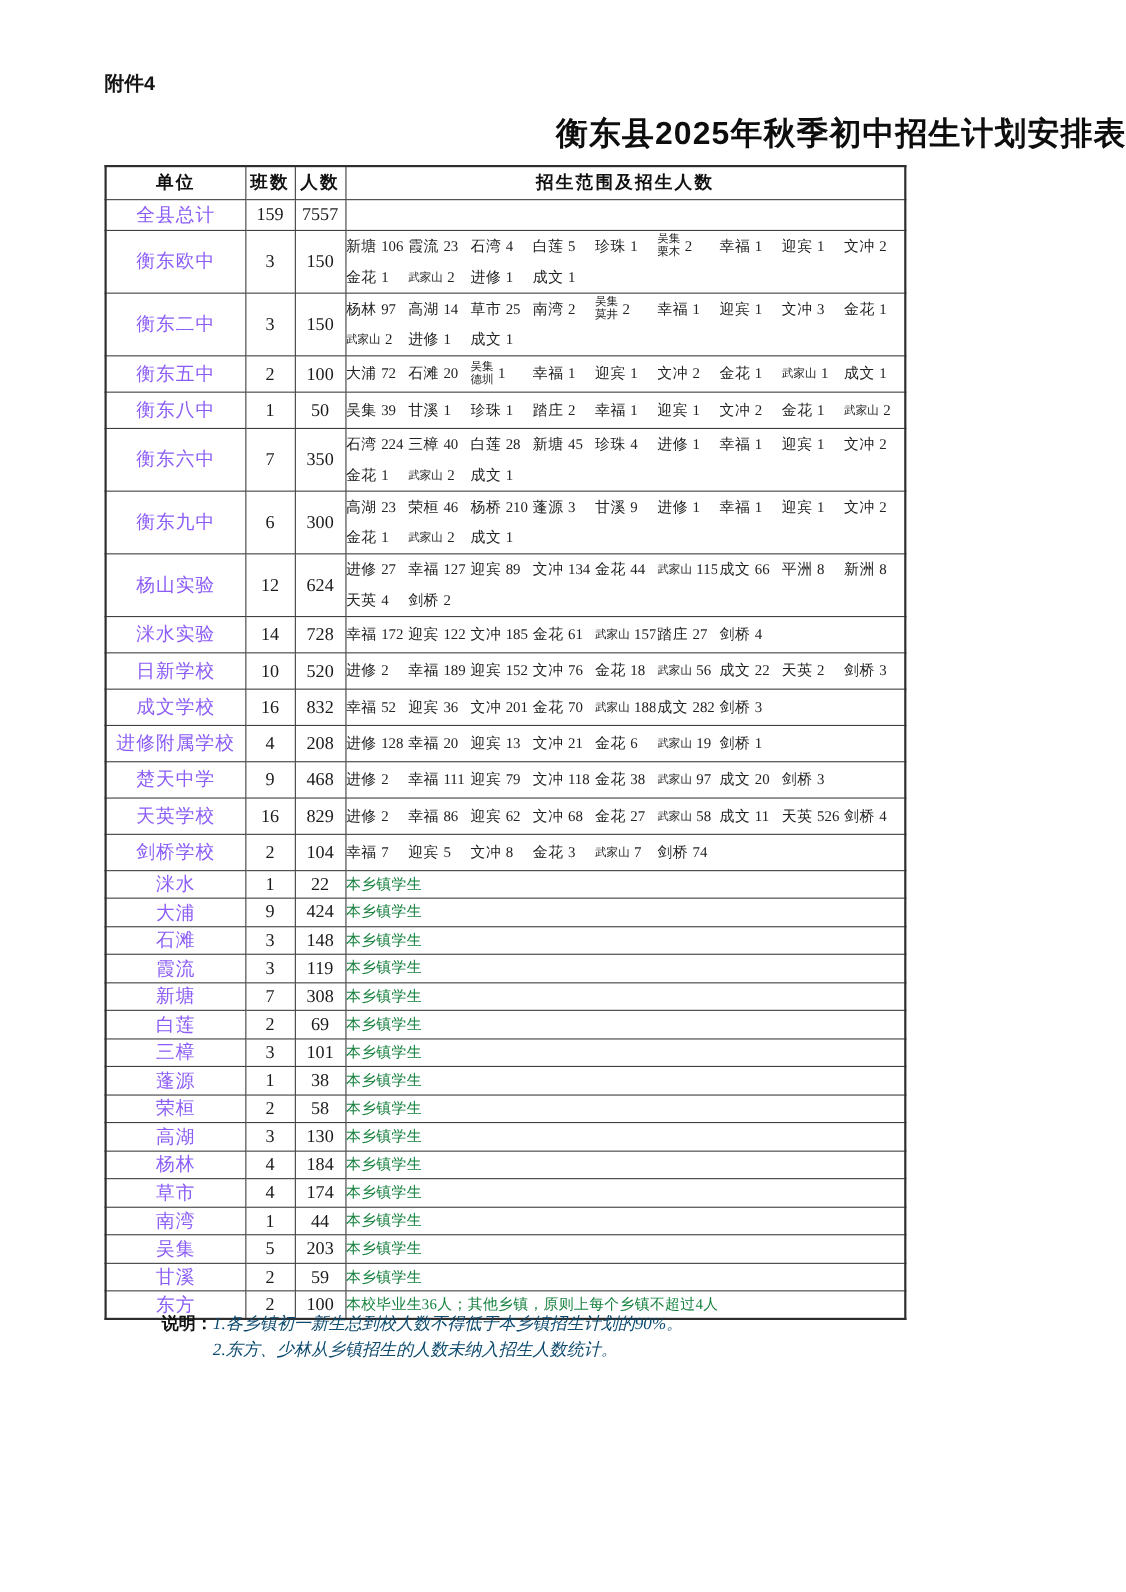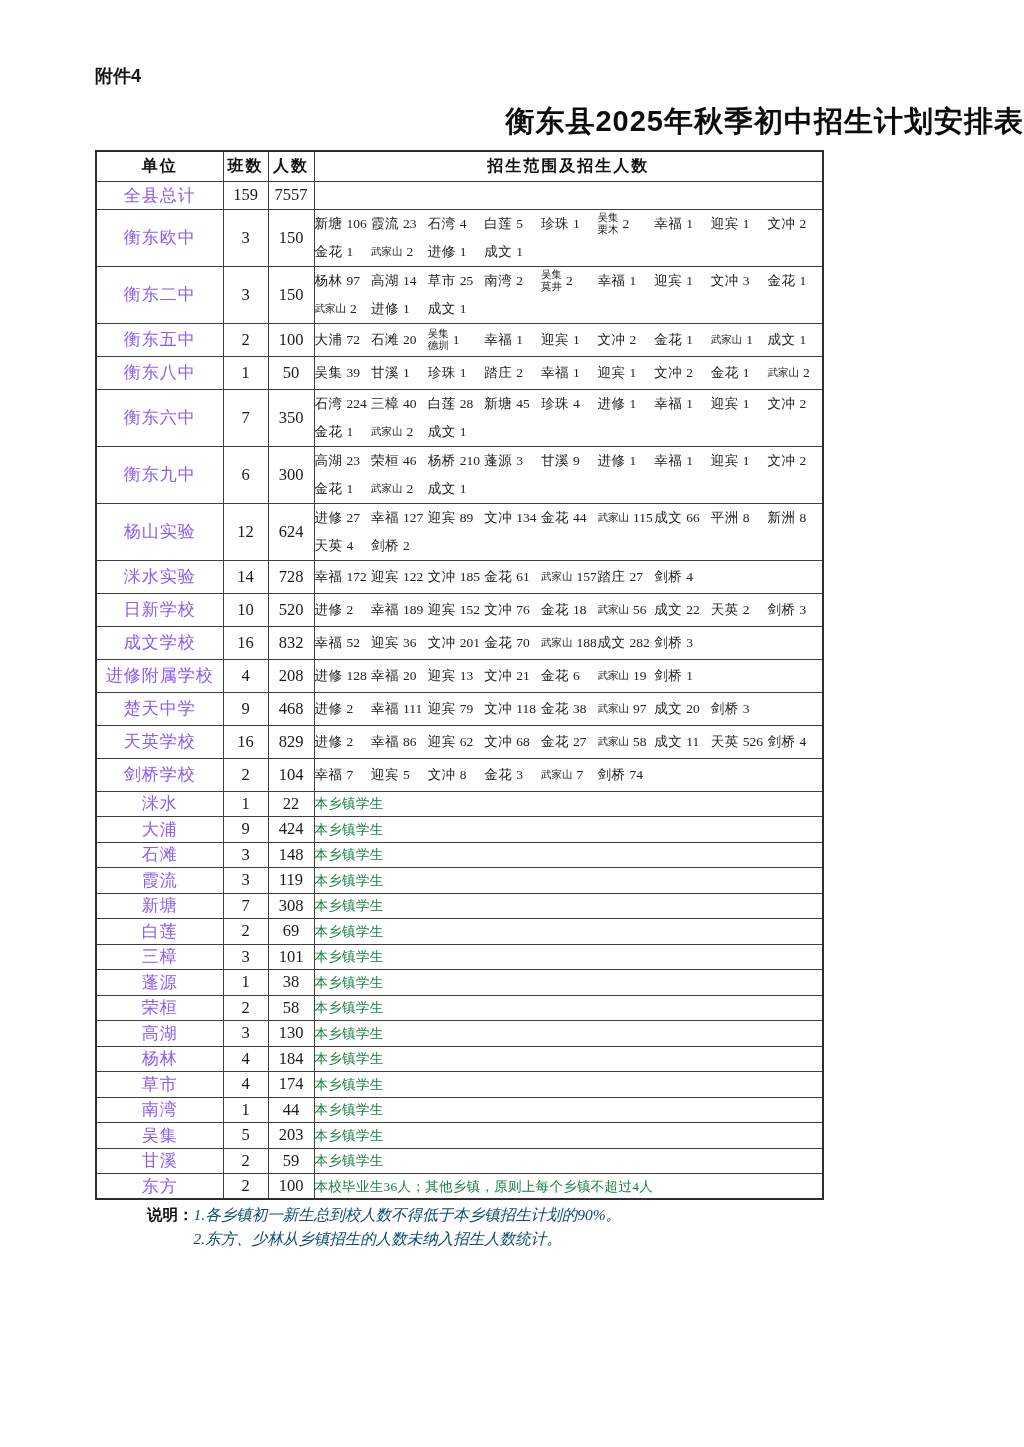--- a/index.html
+++ b/index.html
@@ -100,21 +100,20 @@
   tr.township td { height: 25.5px; }
   .range-text { font-size: 13.5px; color: #15803d; letter-spacing: 0.3px; }
   .notes {
     position: absolute;
     left: 147px;
     top: 1192px;
     display: flex;
     align-items: flex-start;
     font-size: 15.5px;
     line-height: 1.55;
-    margin-top: 11px;
   }
   .notes-label {
     font-family: "Liberation Sans", "DejaVu Sans", sans-serif;
     font-weight: 700;
     color: #111;
     flex: 0 0 auto;
   }
   .note-line { color: #0c4a6e; font-style: italic; }
   .page-number {
     position: absolute;

